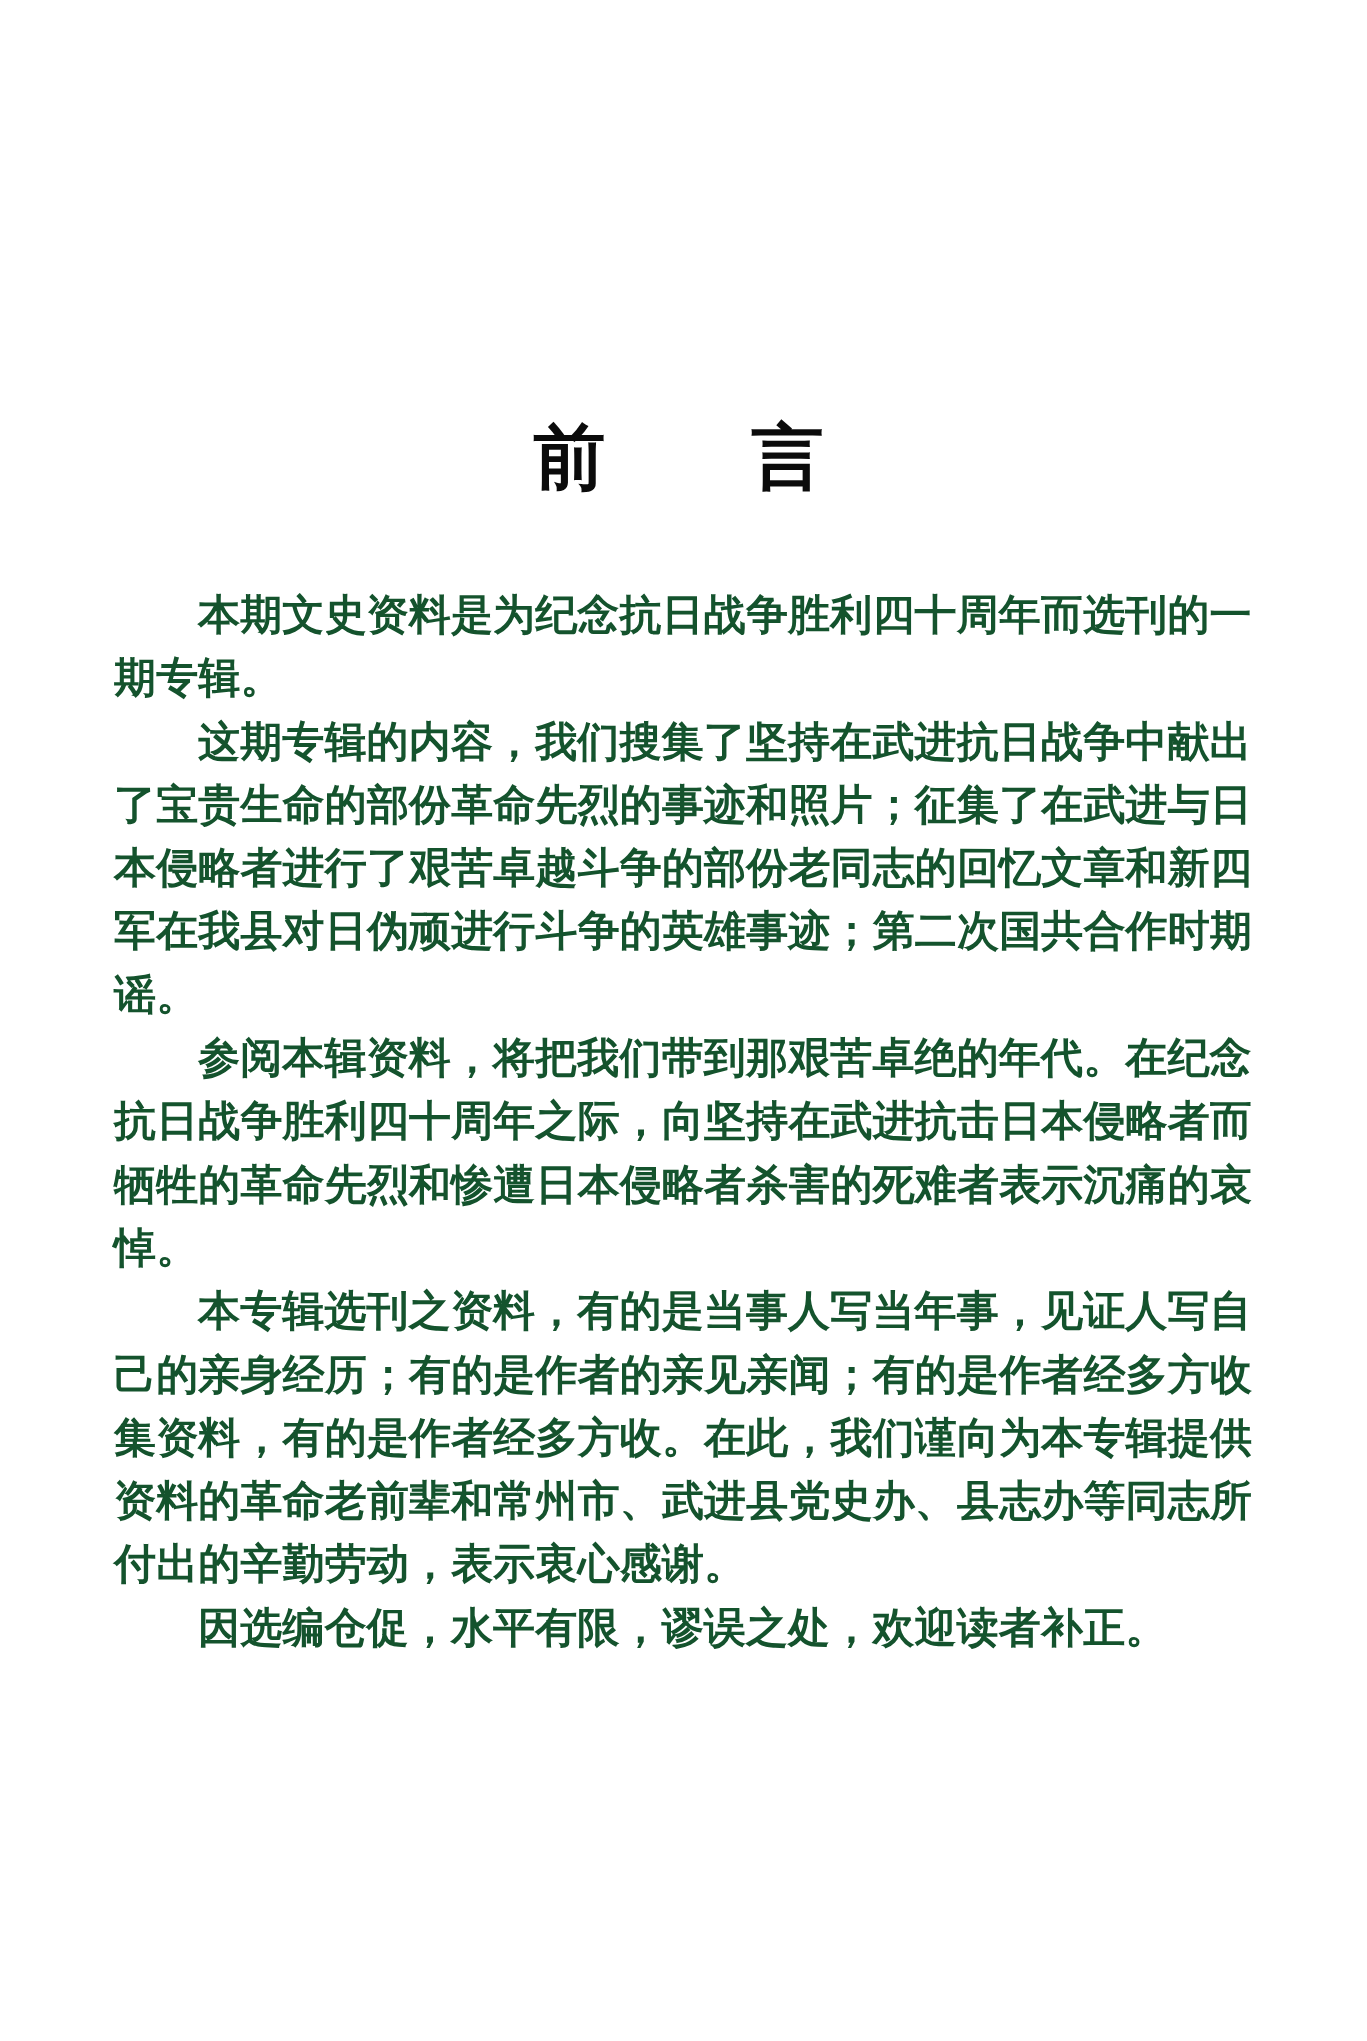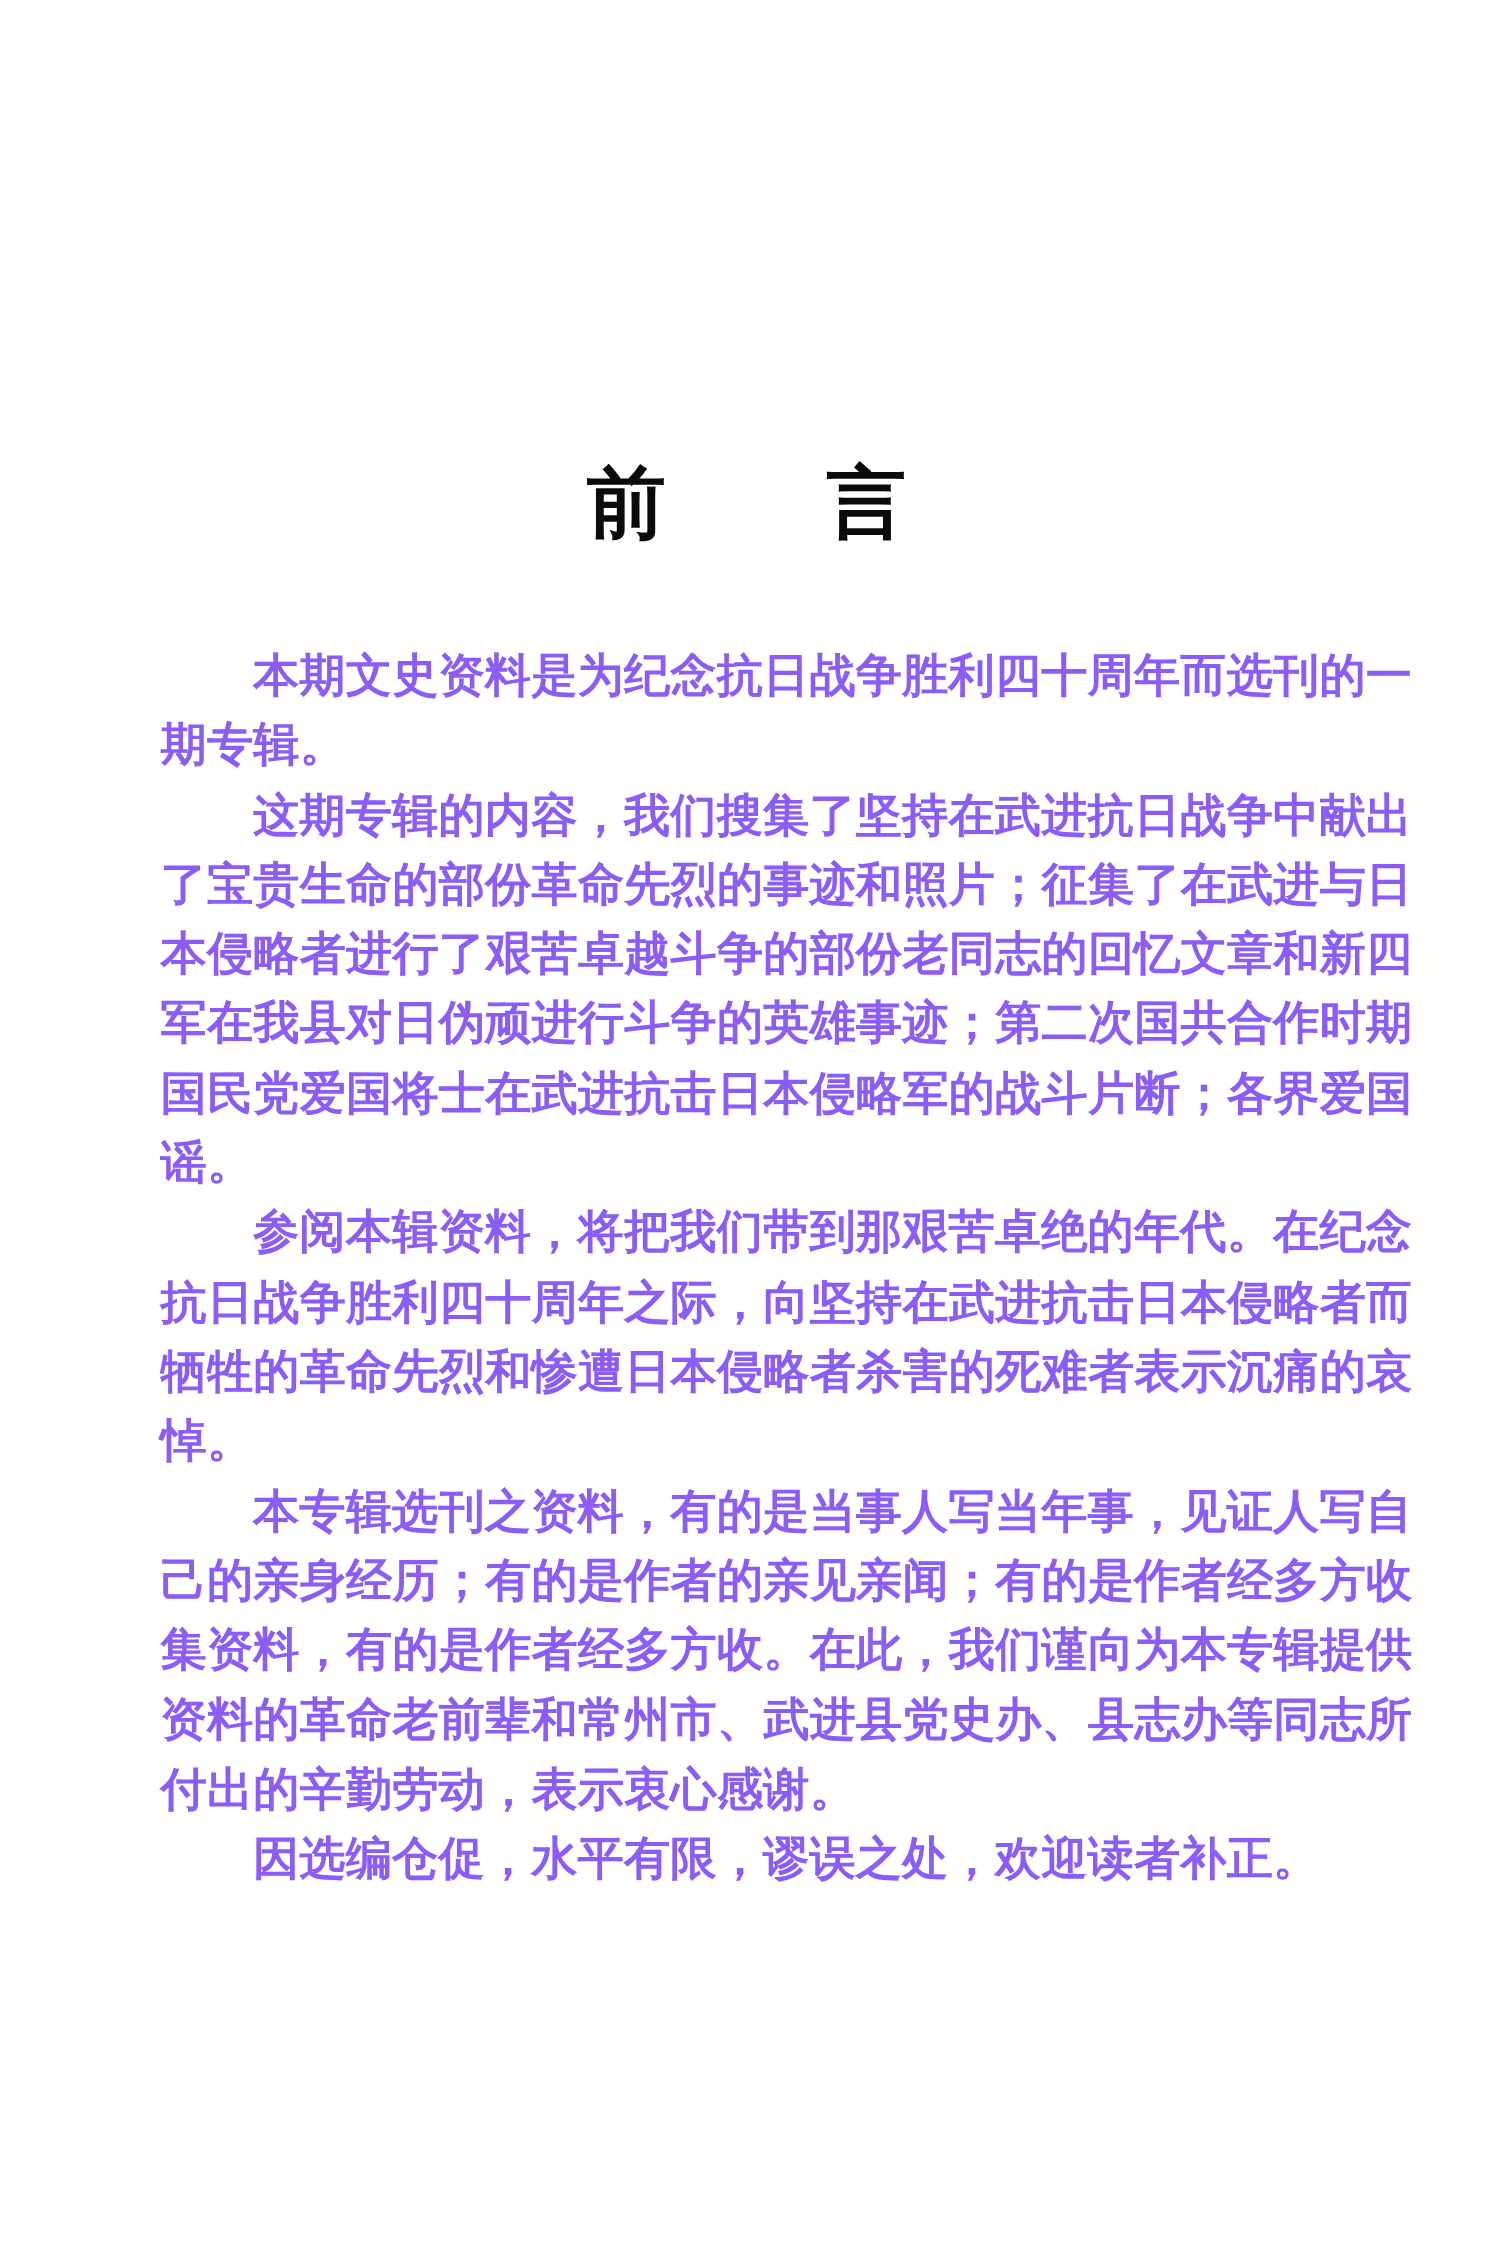--- a/index.html
+++ b/index.html
@@ -40,42 +40,40 @@
     left: 114px;
     width: 1146px;
   }
   .line {
     font-size: 42px;
     line-height: 63.3px;
     height: 63.3px;
     font-weight: bold;
     white-space: nowrap;
     letter-spacing: 0.15px;
-    color: #8b5cf6;
-    margin-left: 32px;
+    color: #14532d;
   }
   .line.indent {
     text-indent: 84px;
   }
 </style>
 </head>
 <body>
 
 <div class="page">
 
   <h1 class="title"><span>前</span><span class="title-gap"></span><span>言</span></h1>
 
   <div class="body-text">
     <div class="line indent">本期文史资料是为纪念抗日战争胜利四十周年而选刊的一</div>
     <div class="line">期专辑。</div>
     <div class="line indent">这期专辑的内容，我们搜集了坚持在武进抗日战争中献出</div>
     <div class="line">了宝贵生命的部份革命先烈的事迹和照片；征集了在武进与日</div>
     <div class="line">本侵略者进行了艰苦卓越斗争的部份老同志的回忆文章和新四</div>
     <div class="line">军在我县对日伪顽进行斗争的英雄事迹；第二次国共合作时期</div>
-    <div class="line">国民党爱国将士在武进抗击日本侵略军的战斗片断；各界爱国</div>
     <div class="line">谣。</div>
     <div class="line indent">参阅本辑资料，将把我们带到那艰苦卓绝的年代。在纪念</div>
     <div class="line">抗日战争胜利四十周年之际，向坚持在武进抗击日本侵略者而</div>
     <div class="line">牺牲的革命先烈和惨遭日本侵略者杀害的死难者表示沉痛的哀</div>
     <div class="line">悼。</div>
     <div class="line indent">本专辑选刊之资料，有的是当事人写当年事，见证人写自</div>
     <div class="line">己的亲身经历；有的是作者的亲见亲闻；有的是作者经多方收</div>
     <div class="line">集资料，有的是作者经多方收。在此，我们谨向为本专辑提供</div>
     <div class="line">资料的革命老前辈和常州市、武进县党史办、县志办等同志所</div>
     <div class="line">付出的辛勤劳动，表示衷心感谢。</div>

